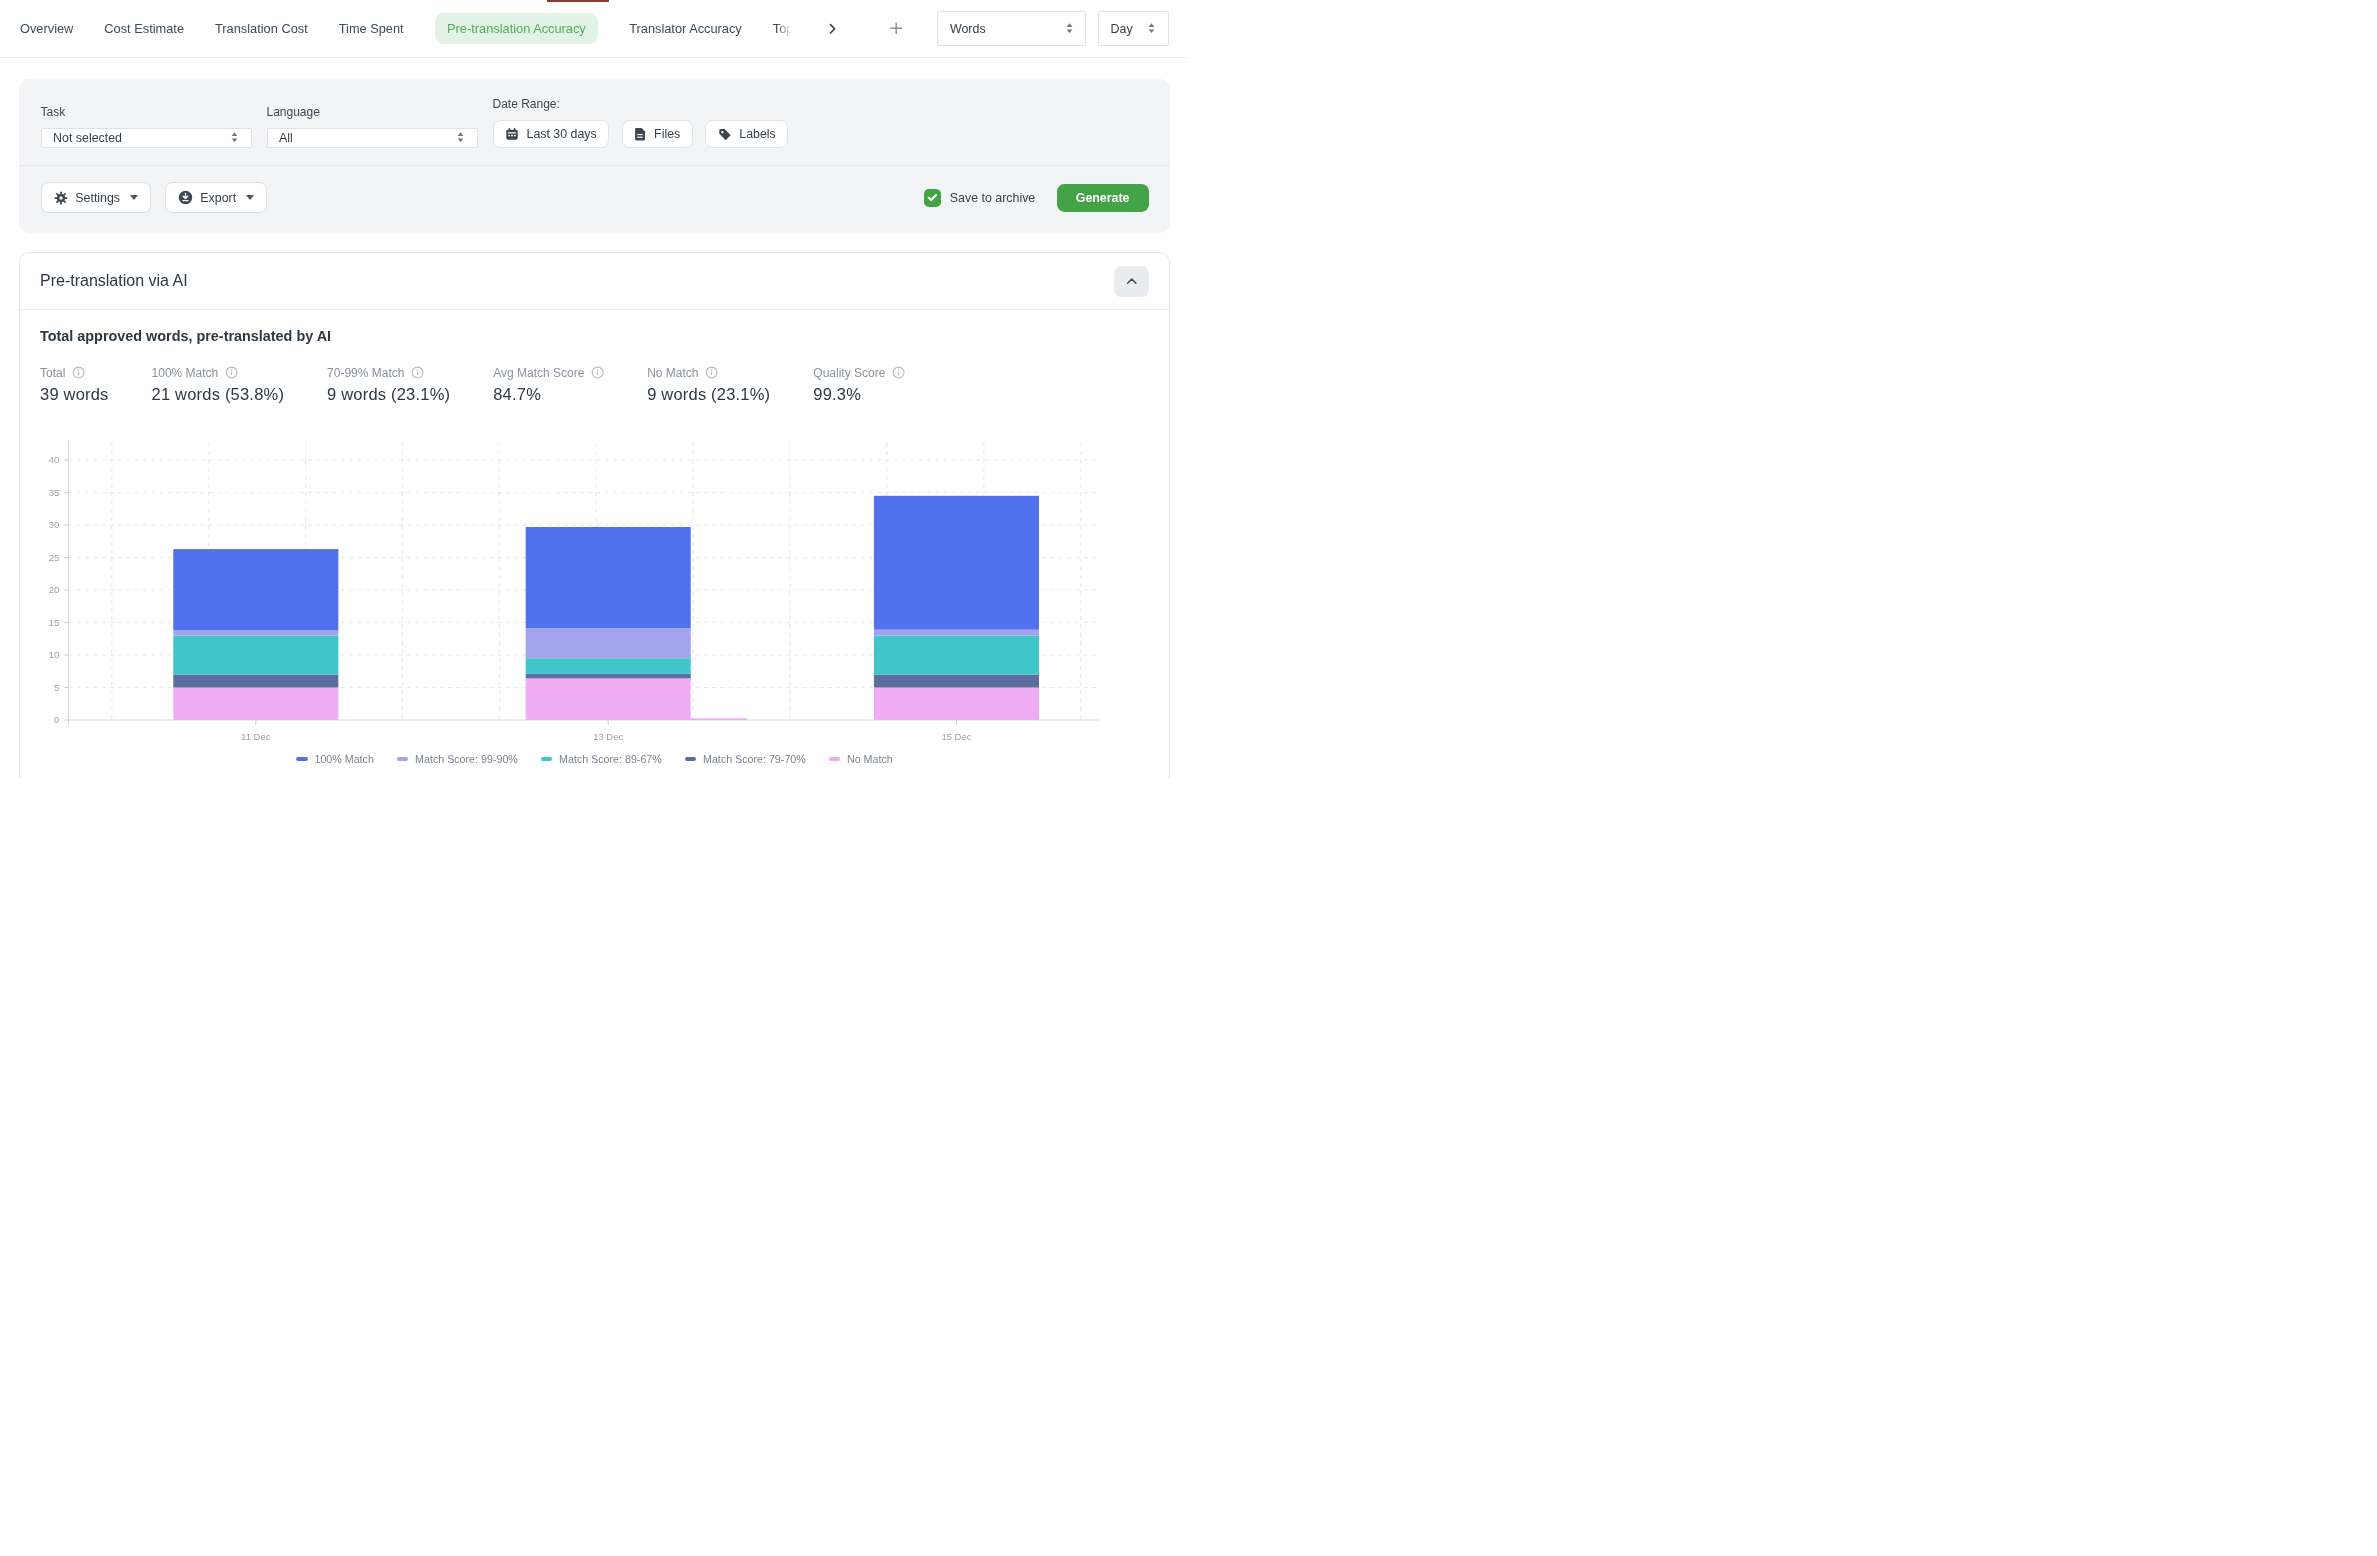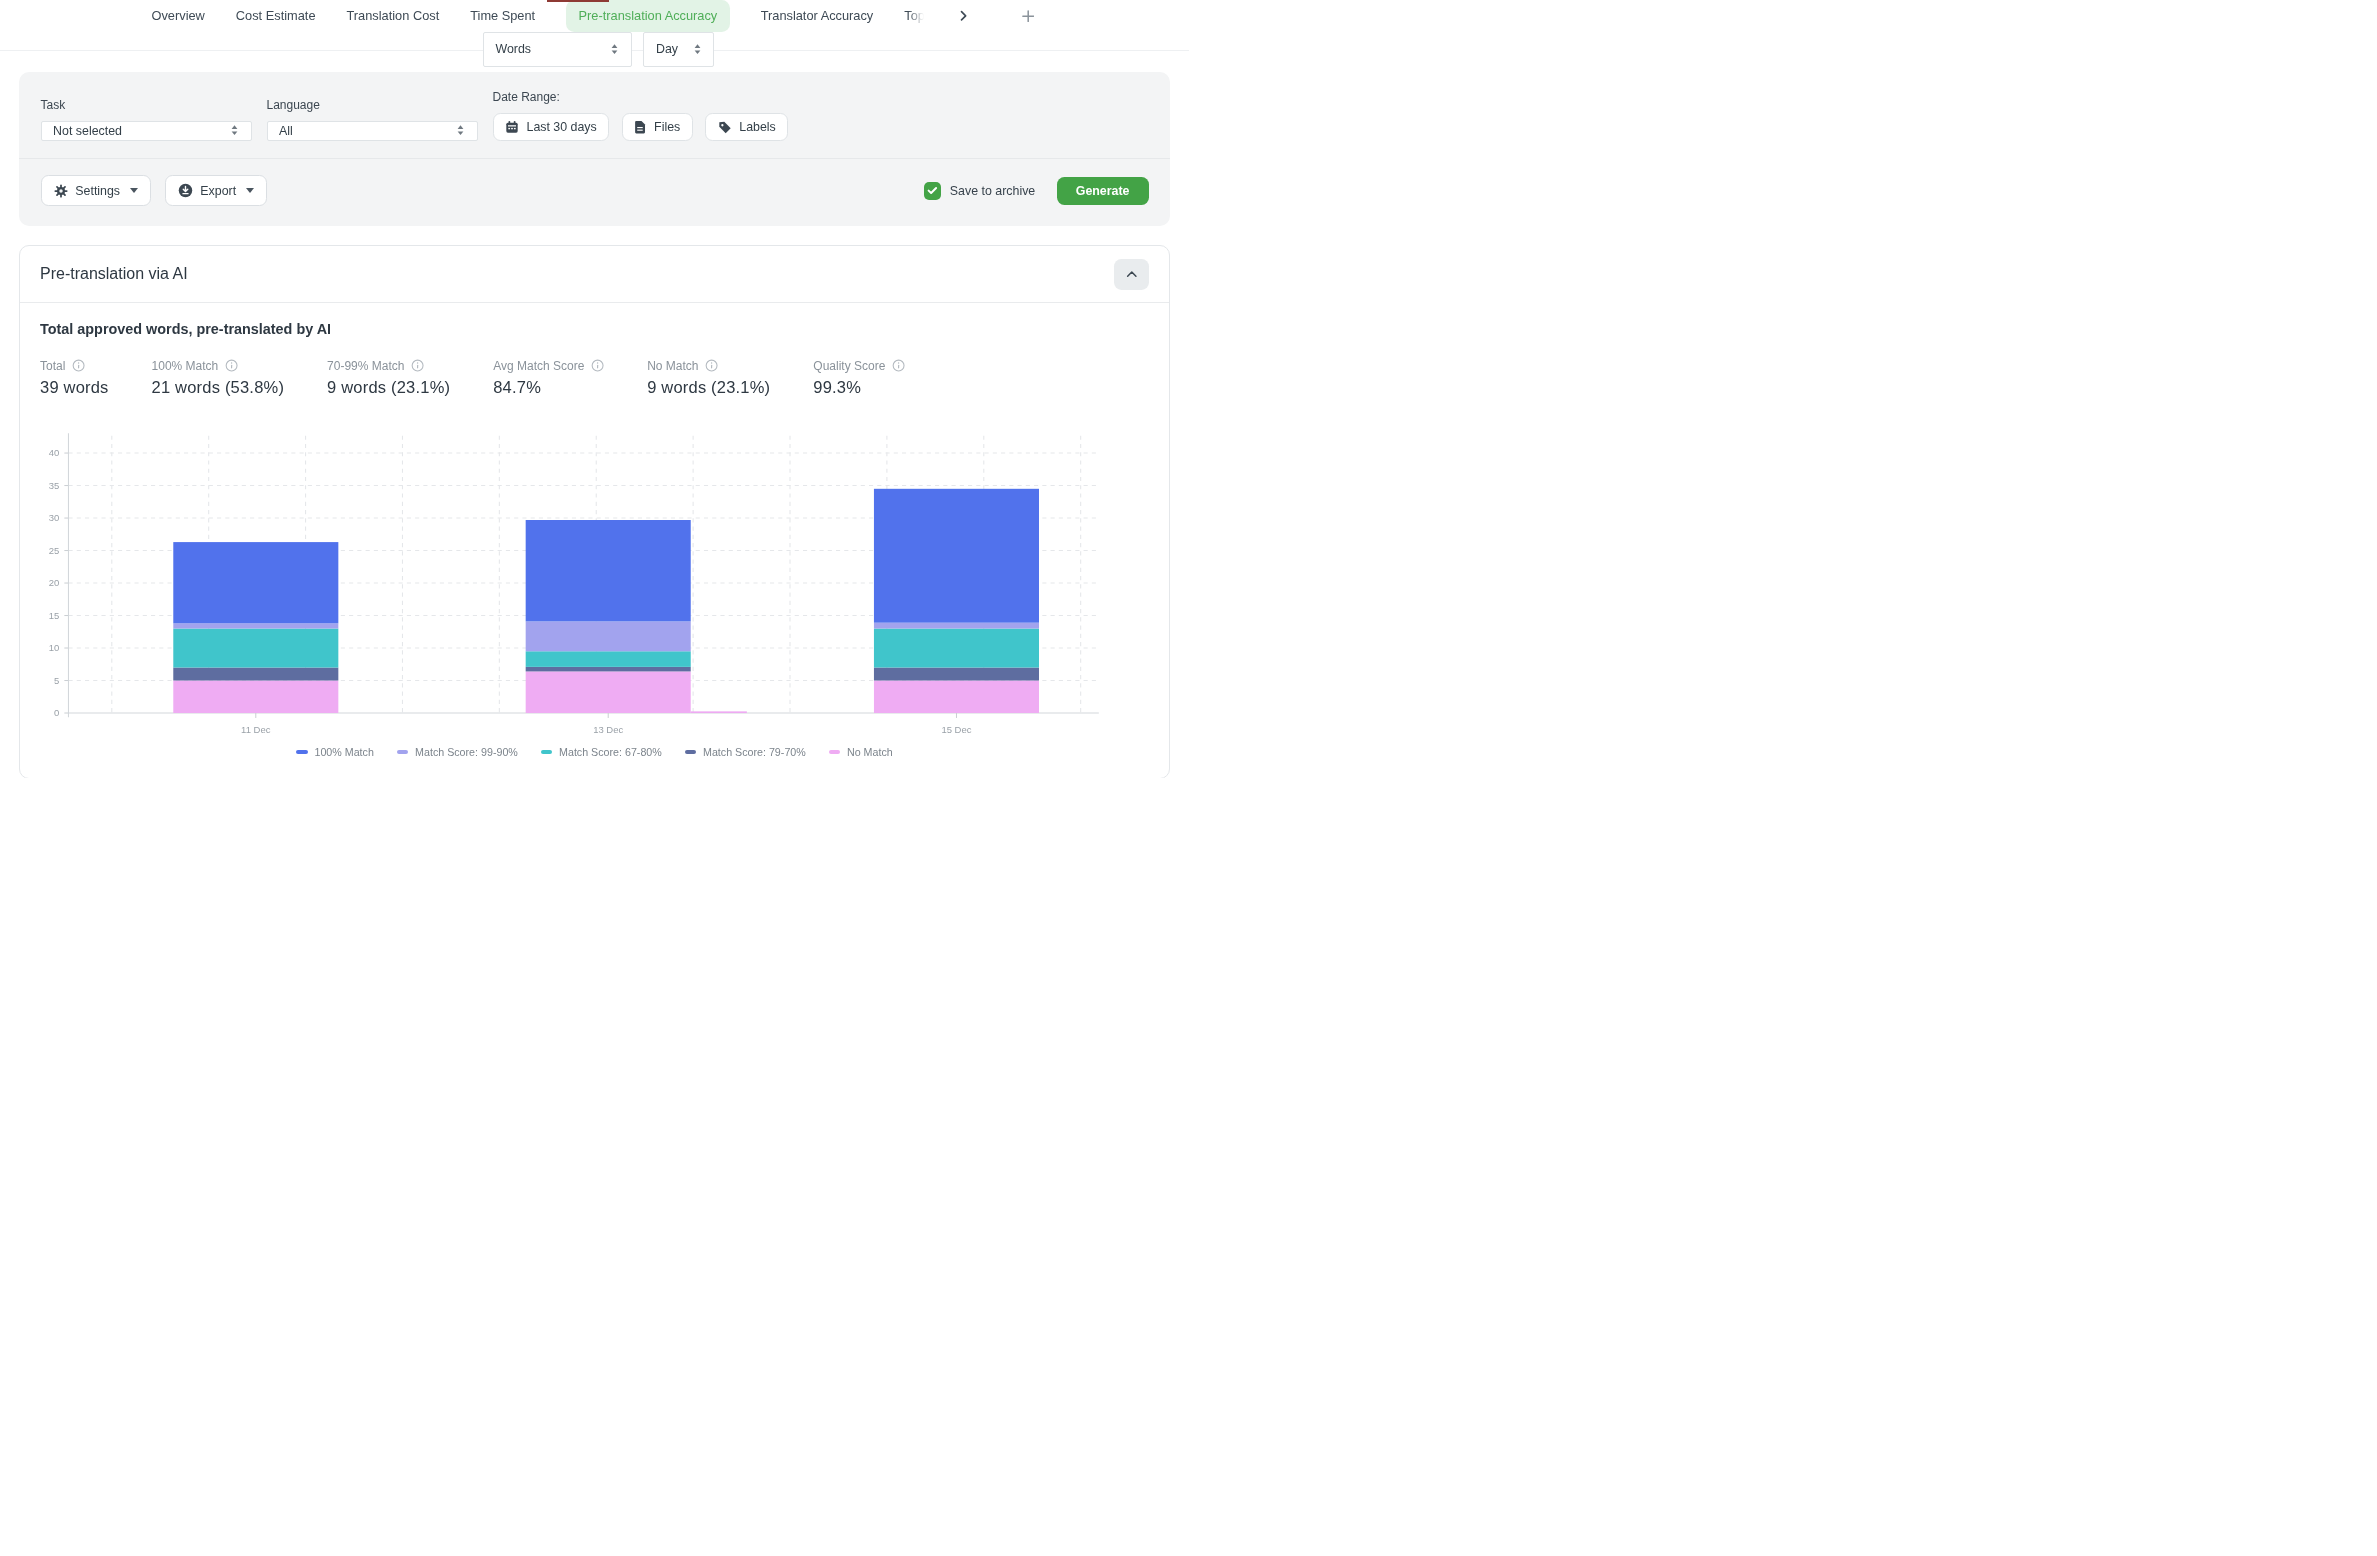--- a/index.html
+++ b/index.html
@@ -3,21 +3,21 @@
 <meta charset="utf-8">
 <style>
   * { margin:0; padding:0; box-sizing:border-box; }
   html,body { width:1189px; height:778px; overflow:hidden; background:#fff;
     font-family:"Liberation Sans", sans-serif; color:#37424c; }
 
   
   .top-artifact { position:absolute; left:547px; top:0; width:62px; height:1.7px; background:#8e3a34; }
 
   
-  .header { display:flex; align-items:center; height:51px; padding:0 20px; border-bottom:0.8px solid #eef0f2;flex-direction:column; }
+  .header { display:flex; align-items:center; height:58px; padding:0 20px; border-bottom:0.8px solid #eef0f2; }
   .tabs { display:flex; align-items:center; gap:31px; flex:1 1 auto; min-width:0; }
   .tab { font-size:12.8px; color:#3e4a55; background:none; border:none; cursor:pointer;
     font-family:inherit; white-space:nowrap; padding:8.3px 0; }
   .tab.active { background:#e2f3e6; color:#4fae58; padding:8.3px 12.4px; border-radius:8.3px; }
   .tab-overflow { font-size:12.8px; color:#3e4a55; white-space:nowrap; overflow:hidden; max-width:28px;
     -webkit-mask-image:linear-gradient(to right,#000 20%,transparent 95%);
             mask-image:linear-gradient(to right,#000 20%,transparent 95%); }
   .icon-btn { background:none; border:none; cursor:pointer; display:flex; align-items:center; padding:3.3px; }
   .hdr-selects { display:flex; align-items:center; gap:11.6px; margin-left:8.3px; }
   .select { display:flex; align-items:center; justify-content:space-between; gap:8.3px;
@@ -358,21 +358,21 @@
           <div class="legend-item">
             <span class="legend-swatch" style="background: rgb(81, 114, 236);"></span>
             <span>100% Match</span>
           </div>
           <div class="legend-item">
             <span class="legend-swatch" style="background: rgb(162, 163, 238);"></span>
             <span>Match Score: 99-90%</span>
           </div>
           <div class="legend-item">
             <span class="legend-swatch" style="background: rgb(64, 197, 203);"></span>
-            <span>Match Score: 67-80%</span>
+            <span>Match Score: 89-67%</span>
           </div>
           <div class="legend-item">
             <span class="legend-swatch" style="background: rgb(94, 109, 160);"></span>
             <span>Match Score: 79-70%</span>
           </div>
           <div class="legend-item">
             <span class="legend-swatch" style="background: rgb(239, 172, 243);"></span>
             <span>No Match</span>
           </div>
         </div>

